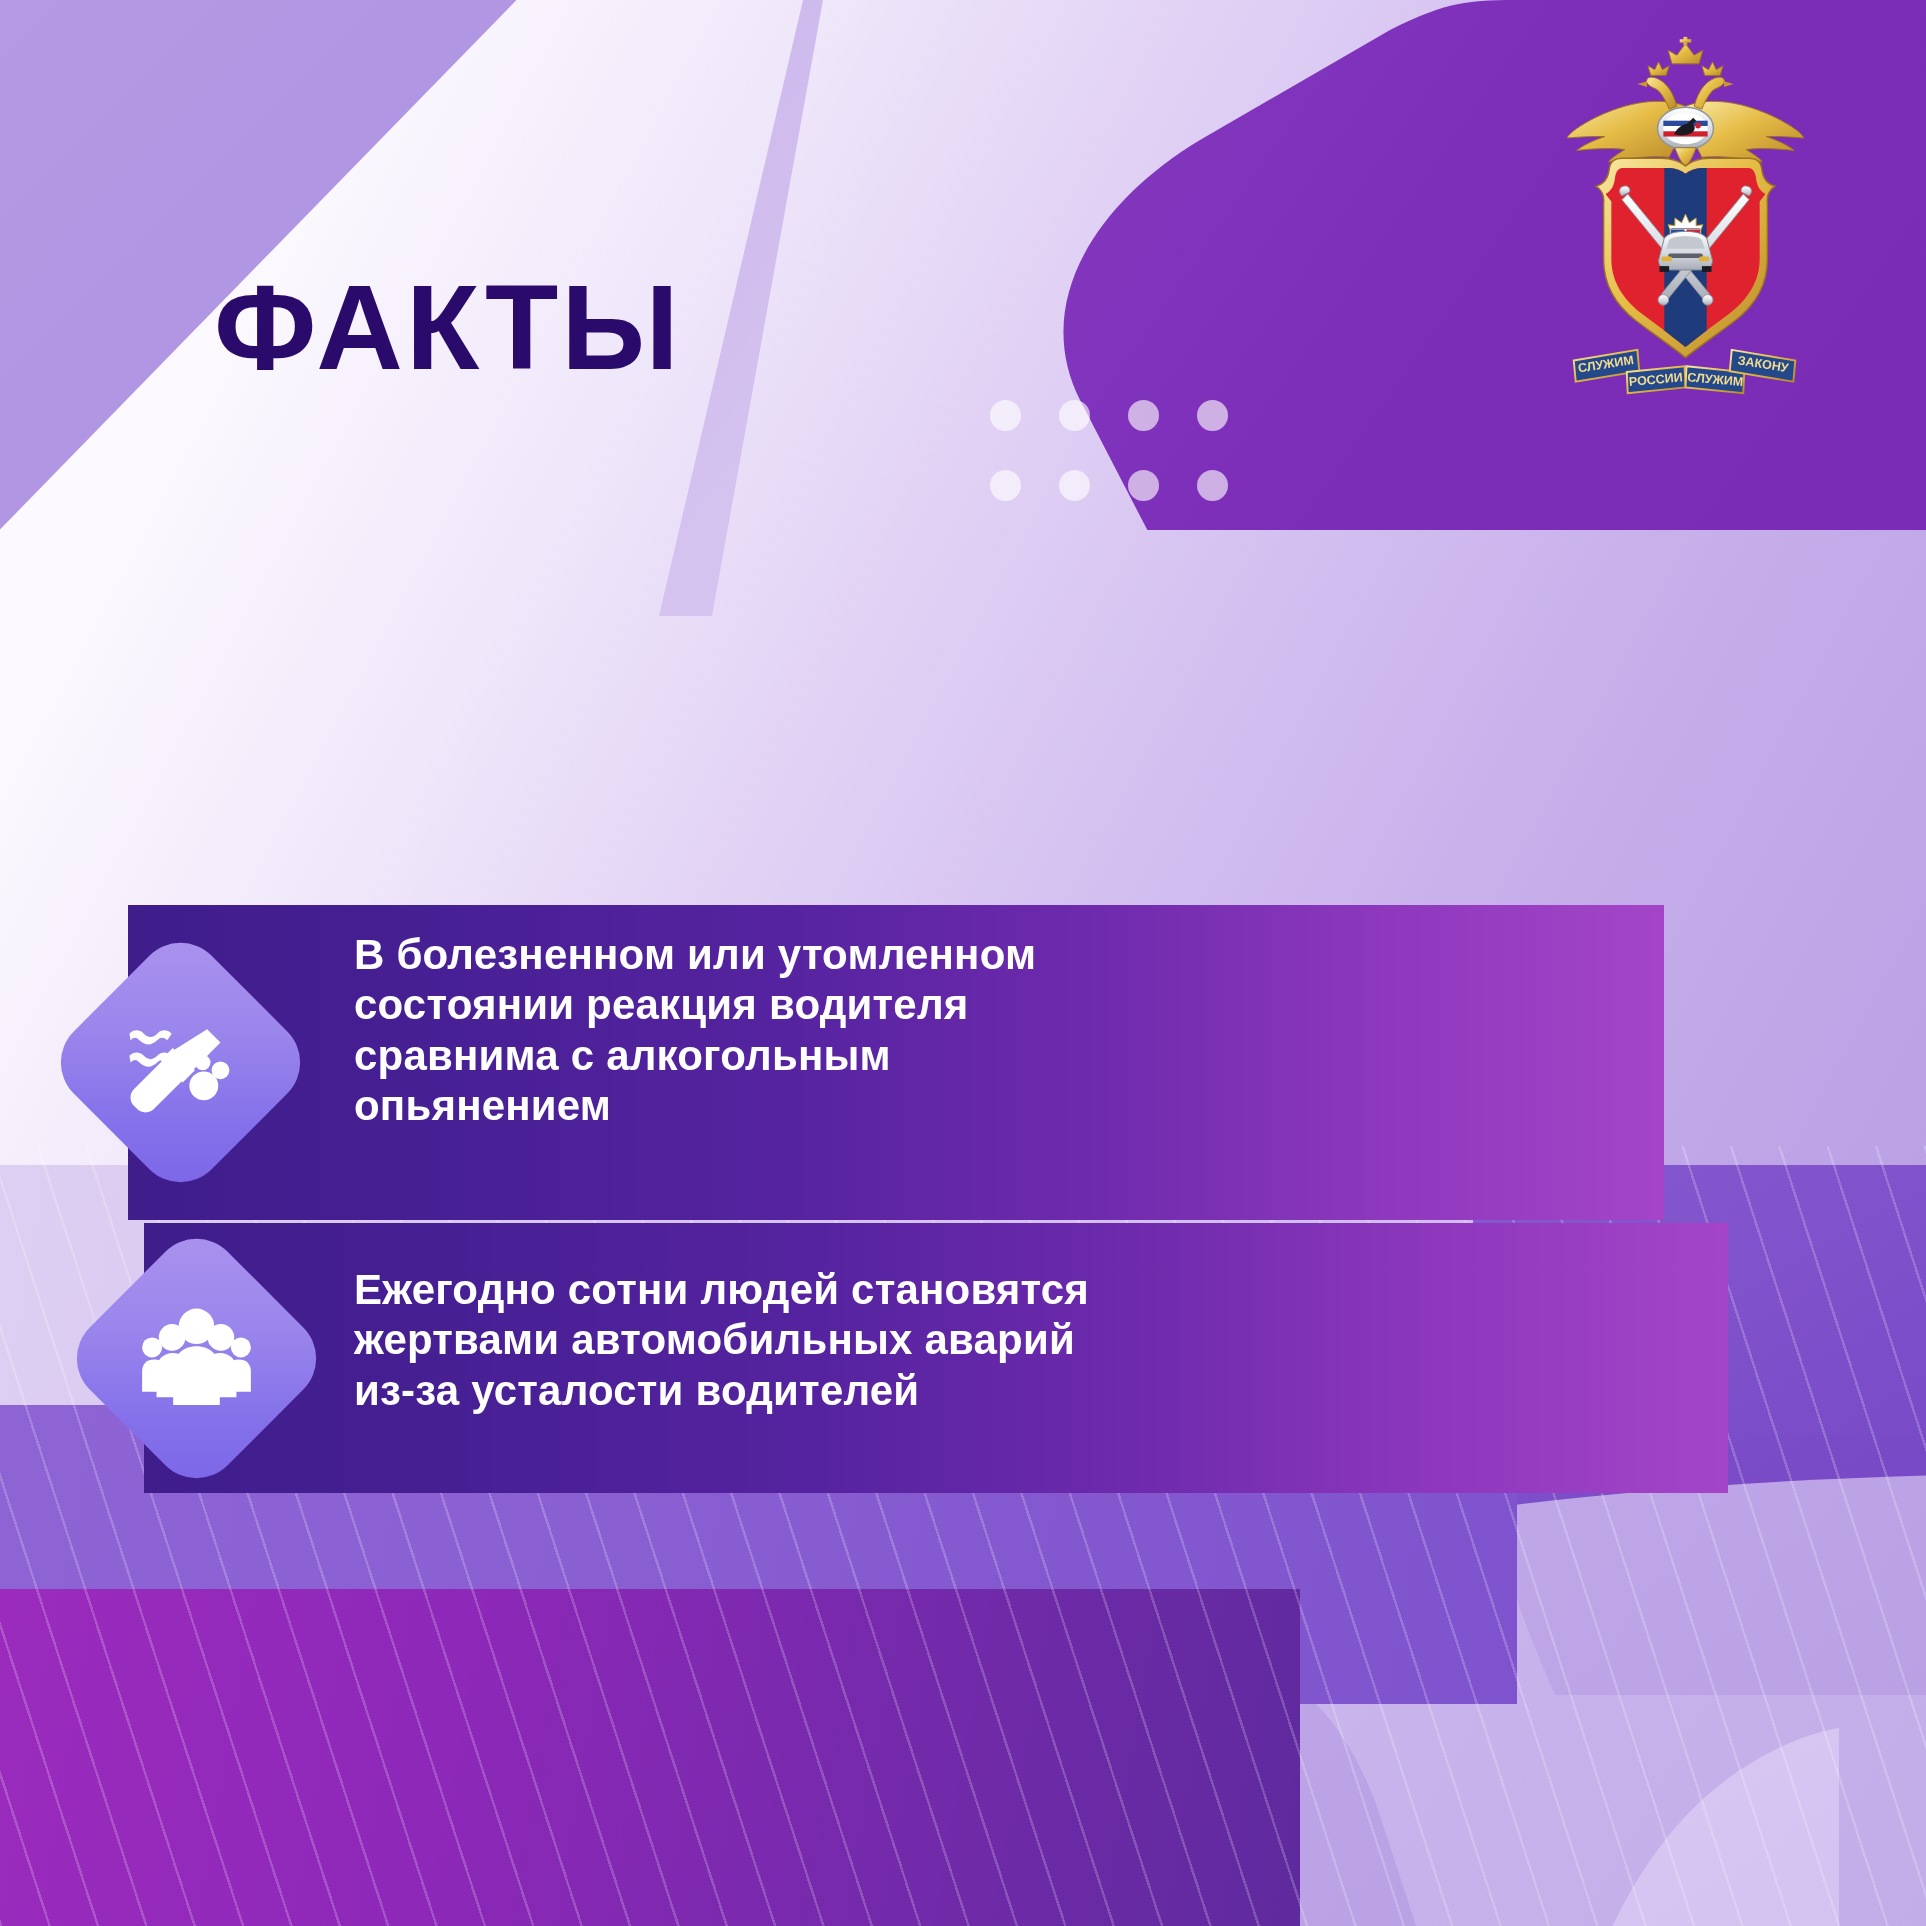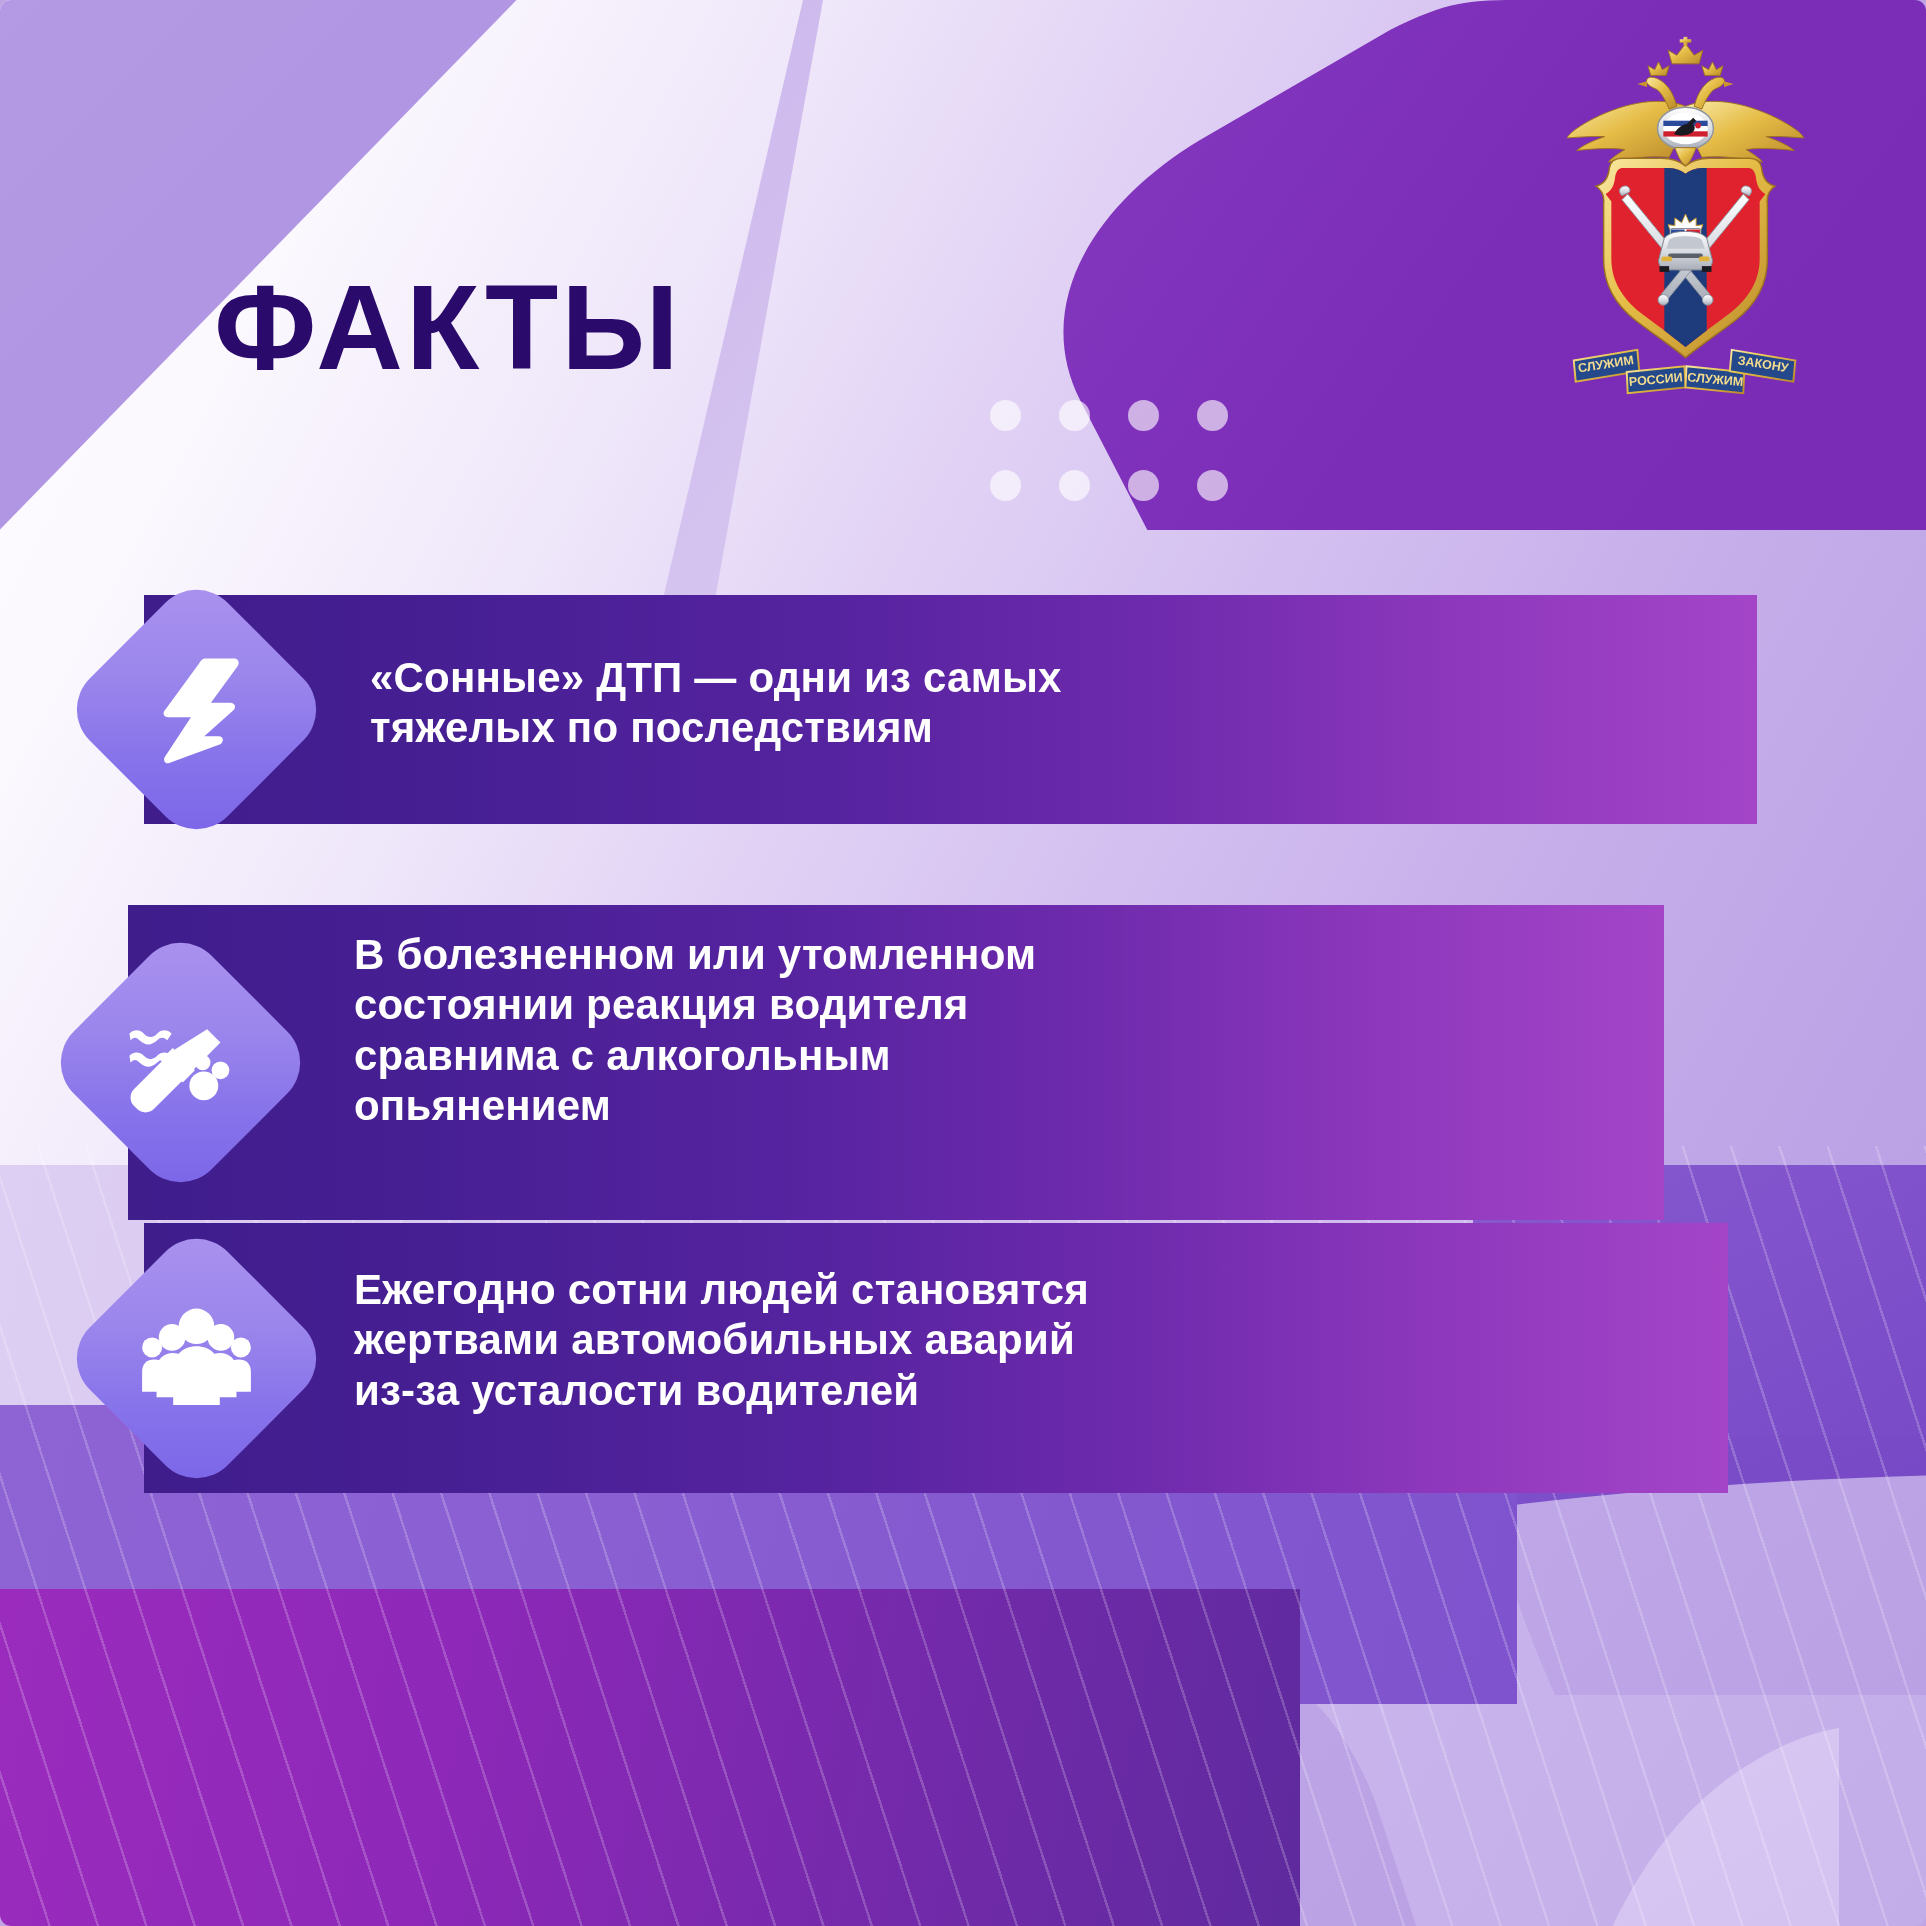--- a/index.html
+++ b/index.html
@@ -19,21 +19,20 @@
     background:
       linear-gradient(118deg,
         #ffffff 0%,
         #fbf8fe 14%,
         #efe7fa 28%,
         #e2d3f5 40%,
         #d3bff0 54%,
         #c6aeea 68%,
         #bda4e6 82%,
         #b79ce2 100%);
-    border-radius: 11px;
   }
 
   
   .bg-layer { position:absolute; }
 
   
   .tl-tri {
     left:-19px; top:-19px; width:1059px; height:1059px;
     background:linear-gradient(135deg,#b49ae4 0%,#ae93e2 45%,#ab90e1 100%);
     clip-path: polygon(0 0, 554px 0, 0 568px);
@@ -339,32 +338,20 @@
         <g>
           <path d="M346 656 L478 678 L474 722 L342 700 Z" fill="#24488C" stroke="url(#gold)" stroke-width="4"></path>
           <text x="410" y="694" font-family="Liberation Sans, sans-serif" font-size="26" font-weight="bold" fill="#F3DC8E" text-anchor="middle" transform="rotate(9 410 694)">ЗАКОНУ</text>
         </g>
       </g>
     </svg>
   </div>
 
   <div class="facts">
 
-    <div class="fact" id="fact-1">
-      <div class="fact-bar"></div>
-      <div class="fact-text">«Сонные» ДТП — одни из самых
-тяжелых по последствиям</div>
-      <div class="badge">
-        <span class="glyph">
-          <svg viewBox="0 0 100 100" xmlns="http://www.w3.org/2000/svg">
-            <path d="M58 4 H84 C88 4 89 8 87 11 L63 44 H80 C85 44 86 48 83 51 L57 74 H70 C74 74 75 78 72 81 L26 98 C22 100 19 96 22 92 L45 57 H25 C20 57 19 53 22 50 L52 9 C54 6 55 4 58 4 Z"></path>
-          </svg>
-        </span>
-      </div>
-    </div>
 
     <div class="fact" id="fact-2">
       <div class="fact-bar"></div>
       <div class="fact-text">В болезненном или утомленном
 состоянии реакция водителя
 сравнима с алкогольным
 опьянением</div>
       <div class="badge">
         <span class="glyph">
           <svg viewBox="0 0 100 100" xmlns="http://www.w3.org/2000/svg">

